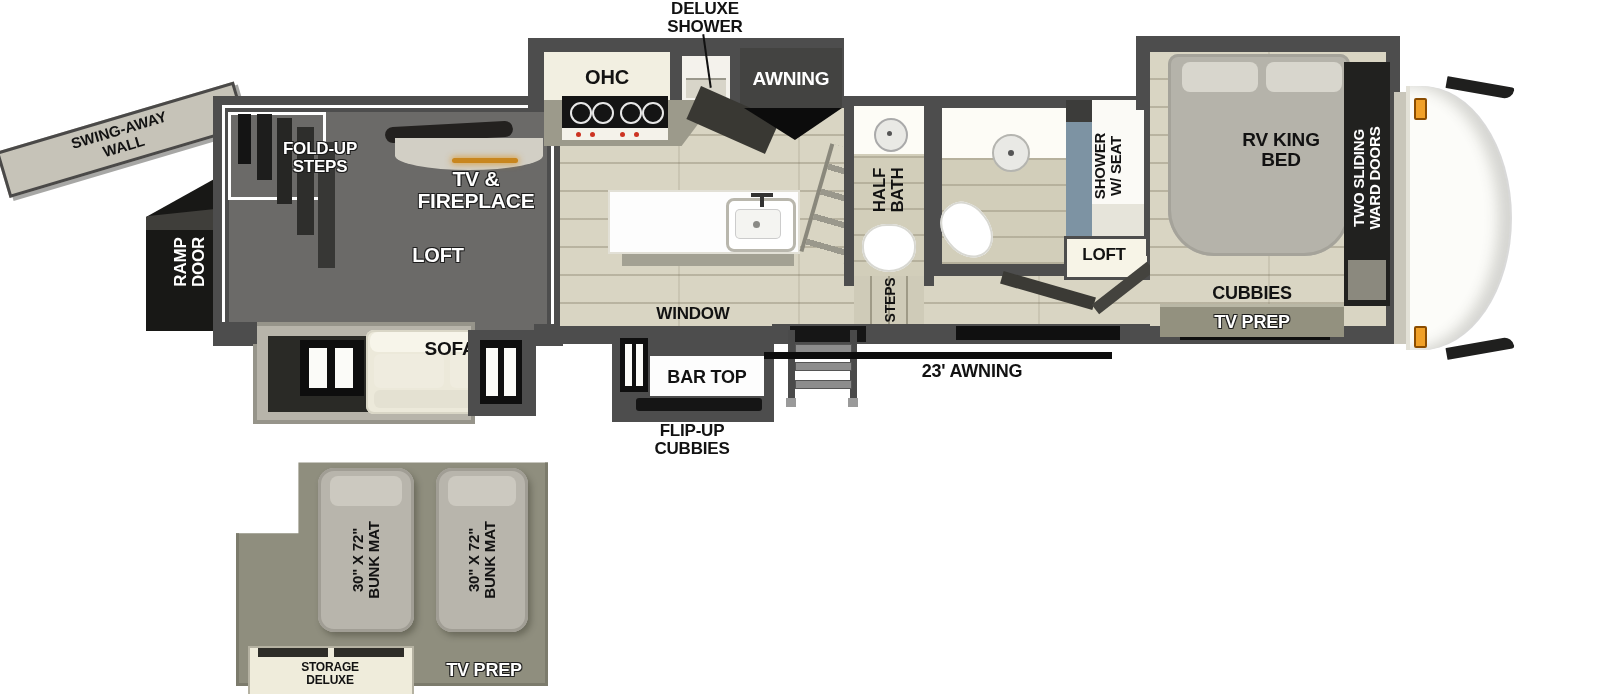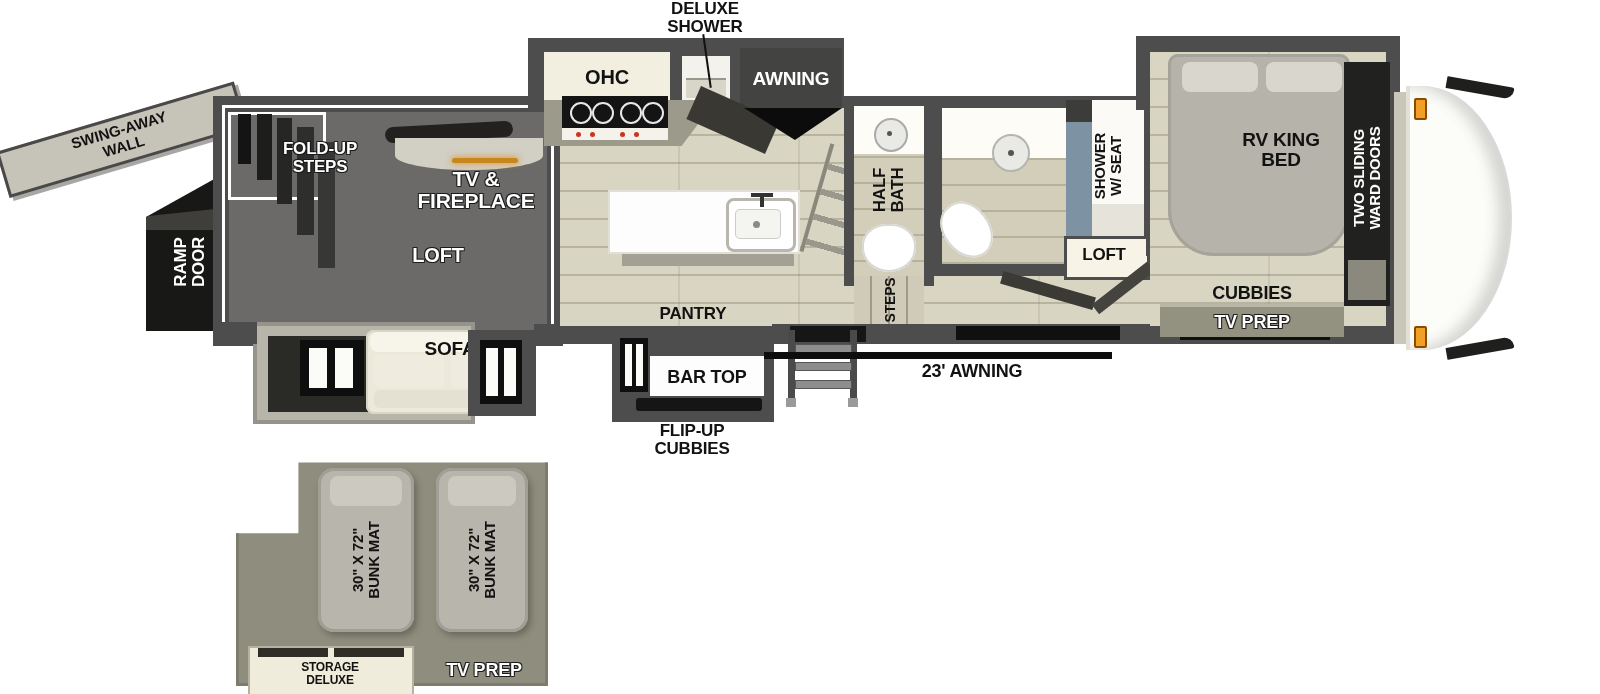--- a/index.html
+++ b/index.html
@@ -146,21 +146,21 @@
     <div class="abs" style="left:6px;top:8px;width:46px;height:30px;background:#f4f4f1;border-radius:5px;box-shadow:inset 0 0 0 1px #ccc;"></div>
     <div class="abs" style="left:24px;top:20px;width:7px;height:7px;background:#8a8a86;border-radius:50%;"></div>
     <div class="abs" style="left:22px;top:-8px;width:22px;height:4px;background:#333;"></div>
     <div class="abs" style="left:31px;top:-4px;width:4px;height:10px;background:#333;"></div>
   </div>
 
   <div class="abs" style="left:814px;top:148px;width:42px;height:112px;transform:rotate(16deg);
               border-left:4px solid #8a887c;border-right:4px solid #8a887c;
               background:repeating-linear-gradient(to bottom, rgba(0,0,0,0) 0 20px, #9a988c 20px 26px);"></div>
 
-  <div class="lbl" style="left:693px;top:314px;font-size:17px;">PANTRY</div>
+  <div class="lbl" style="left:693px;top:314px;font-size:17px;">WINDOW</div>
   <div class="abs" style="left:648px;top:328px;width:46px;height:42px;background:#1b1b1b;border-radius:10px;"></div>
   <div class="abs" style="left:712px;top:328px;width:46px;height:42px;background:#1b1b1b;border-radius:10px;"></div>
 
   <div class="abs wall" style="left:612px;top:326px;width:162px;height:96px;"></div>
   <div class="abs" style="left:620px;top:338px;width:28px;height:54px;background:#0f0f0f;">
     <div class="abs" style="left:5px;top:6px;width:7px;height:42px;background:#fbfbf8;"></div>
     <div class="abs" style="left:16px;top:6px;width:7px;height:42px;background:#fbfbf8;"></div>
   </div>
   <div class="abs whitebox" style="left:650px;top:356px;width:114px;height:40px;background:#fdfdfd;"></div>
   <div class="lbl" style="left:707px;top:377px;font-size:18px;">BAR TOP</div>

